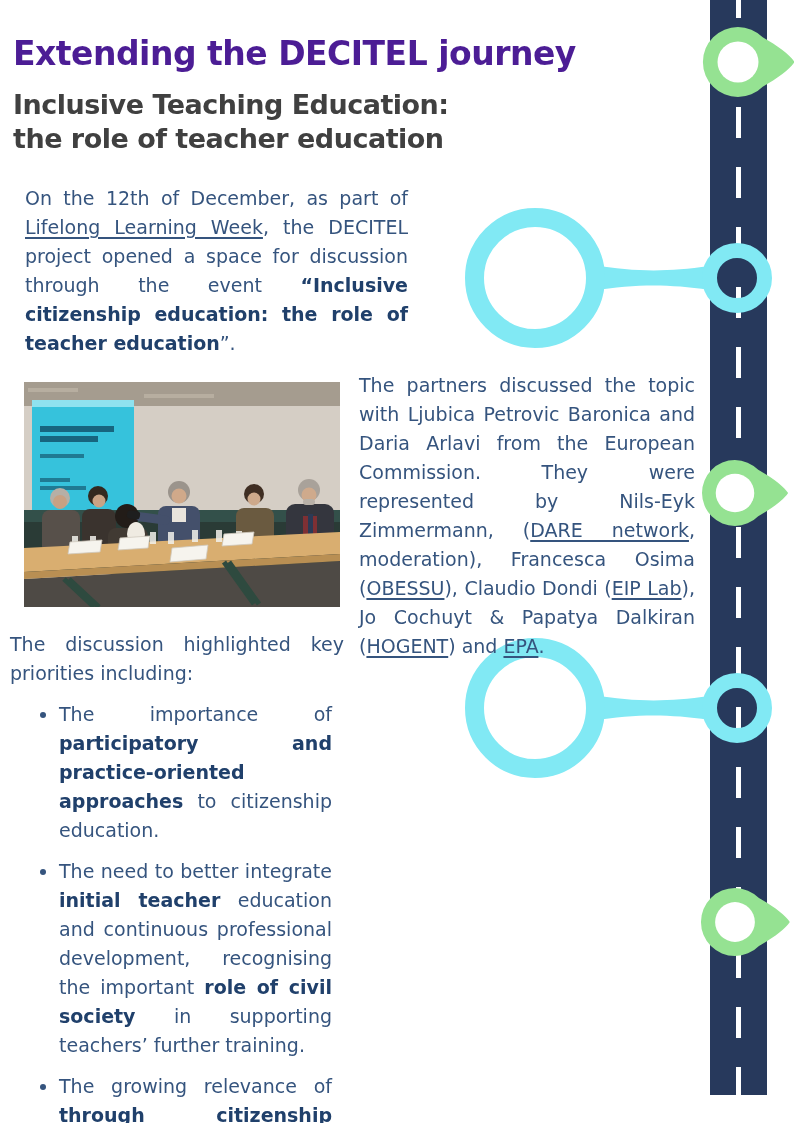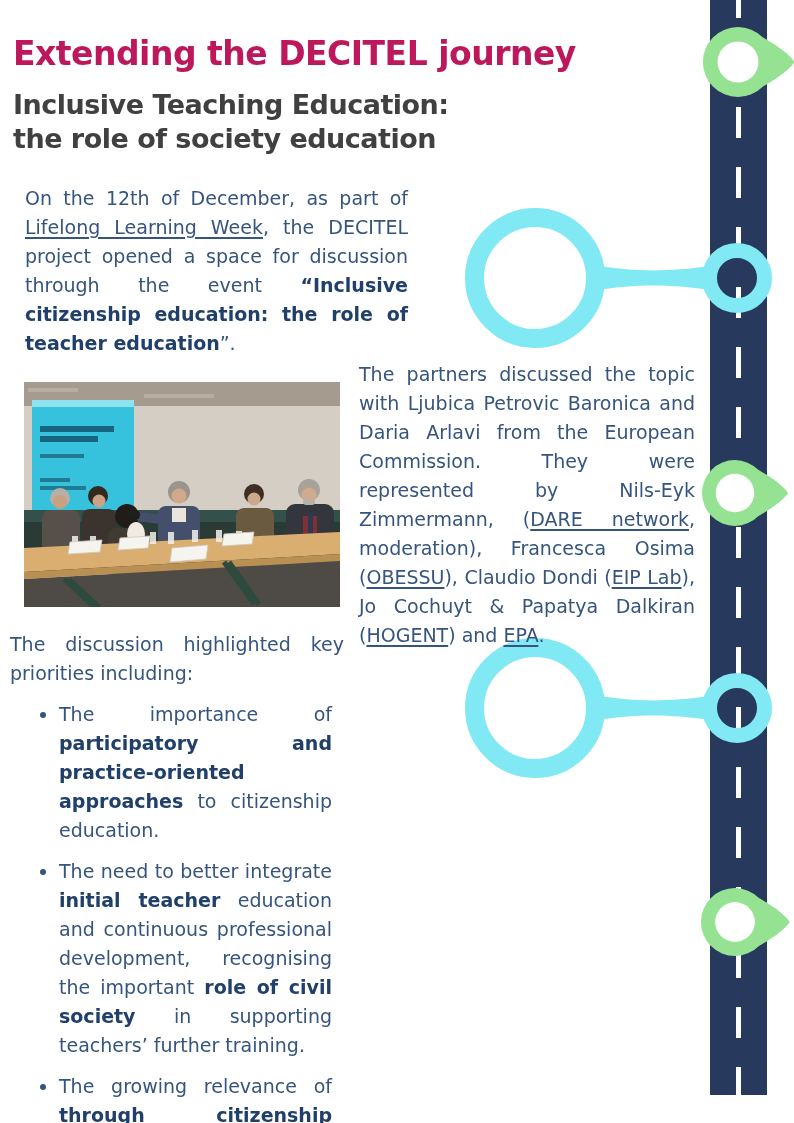--- a/index.html
+++ b/index.html
@@ -5,33 +5,33 @@
   html,body{margin:0;padding:0;background:#ffffff;}
   .page{
     position:relative;width:794px;height:1123px;background:#ffffff;
     font-family:"DejaVu Sans", sans-serif;overflow:hidden;
   }
   .decor{position:absolute;left:0;top:0;z-index:0;}
   .layer{z-index:1;}
   .title{
     position:absolute;left:13px;top:34px;margin:0;
     font-size:33px;font-weight:bold;letter-spacing:-0.5px;
-    color:#be185d;
+    color:#4c1d95;
   }
   .subtitle{
     position:absolute;left:13px;top:88px;margin:0;
     font-size:27px;font-weight:bold;letter-spacing:-0.5px;
     color:#404040;line-height:34px;
   }
   .body-text{
     position:absolute;color:#35547E;font-size:19px;line-height:29px;
     text-align:justify;margin:0;
   }
   .intro{left:25px;top:184px;width:383px;}
-  .partners{left:359px;top:360px;width:336px;}
+  .partners{left:359px;top:371px;width:336px;}
   .priorities{left:10px;top:630px;width:334px;}
   .priorities p{margin:0;}
   .priorities ul{margin:2px 0 0 0;padding-left:37px;}
   .priorities li{margin:12px;}
   .priorities li::marker{color:#35547E;}
   .seg-normal{color:inherit;}
   .seg-bold{font-weight:bold;color:#20406B;}
   .seg-link{
     color:inherit;text-decoration:underline;text-underline-offset:3px;
     text-decoration-thickness:1.5px;cursor:pointer;
@@ -70,21 +70,21 @@
     <g transform="translate(735,922) scale(0.97)">
       <path d="M 24.7 -24.7 A 35 35 0 1 0 24.7 24.7 C 40 16 52 7 56.5 0 C 52 -7 40 -16 24.7 -24.7 Z" fill="#95E292"></path>
       <circle cx="0" cy="0" r="20.5" fill="#FFFFFF"></circle>
     </g>
   </svg>
 
   <h1 class="title layer">Extending the DECITEL journey</h1>
 
   <h2 class="subtitle layer">
     <span>Inclusive Teaching Education:</span><br>
-    <span>the role of society education</span>
+    <span>the role of teacher education</span>
   </h2>
 
   <p class="body-text intro layer"><span class="seg-normal">On the 12th of December, as part of </span><a class="seg-link">Lifelong Learning Week</a><span class="seg-normal">, the DECITEL project opened a space for discussion through the event </span><span class="seg-bold">“Inclusive citizenship education: the role of teacher education</span><span class="seg-normal">”.</span></p>
 
   <svg class="photo layer" viewBox="0 0 316 225" aria-hidden="true">
     <rect width="316" height="225" fill="#D5CEC5"></rect>
     <rect width="316" height="24" fill="#A59C8F"></rect>
     <rect x="4" y="6" width="50" height="4" fill="#B7AEA0"></rect>
     <rect x="120" y="12" width="70" height="4" fill="#B7AEA0"></rect>
 

